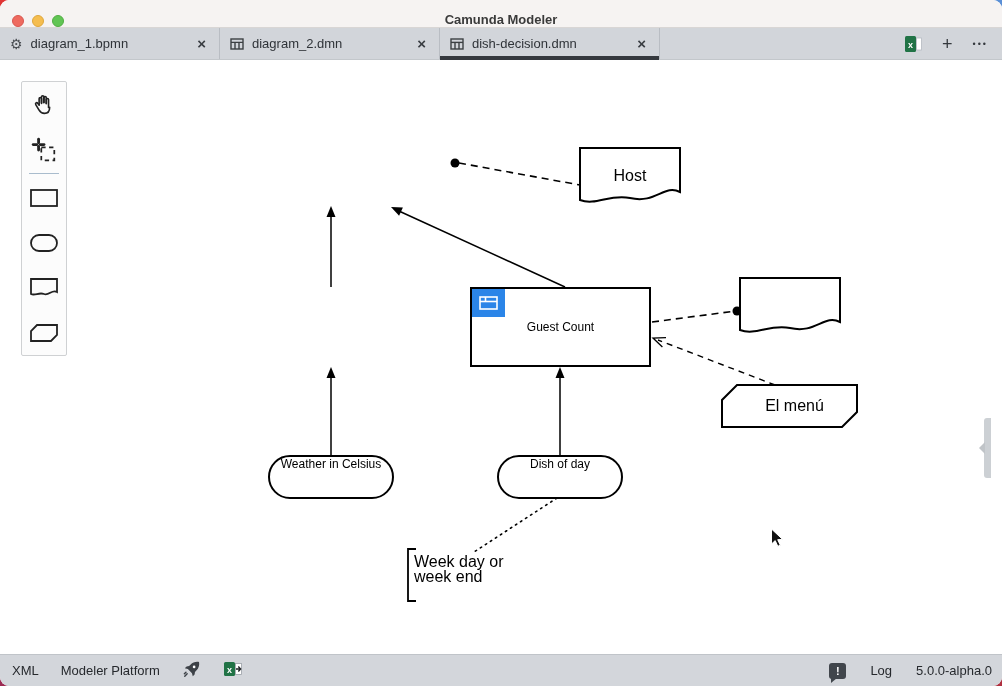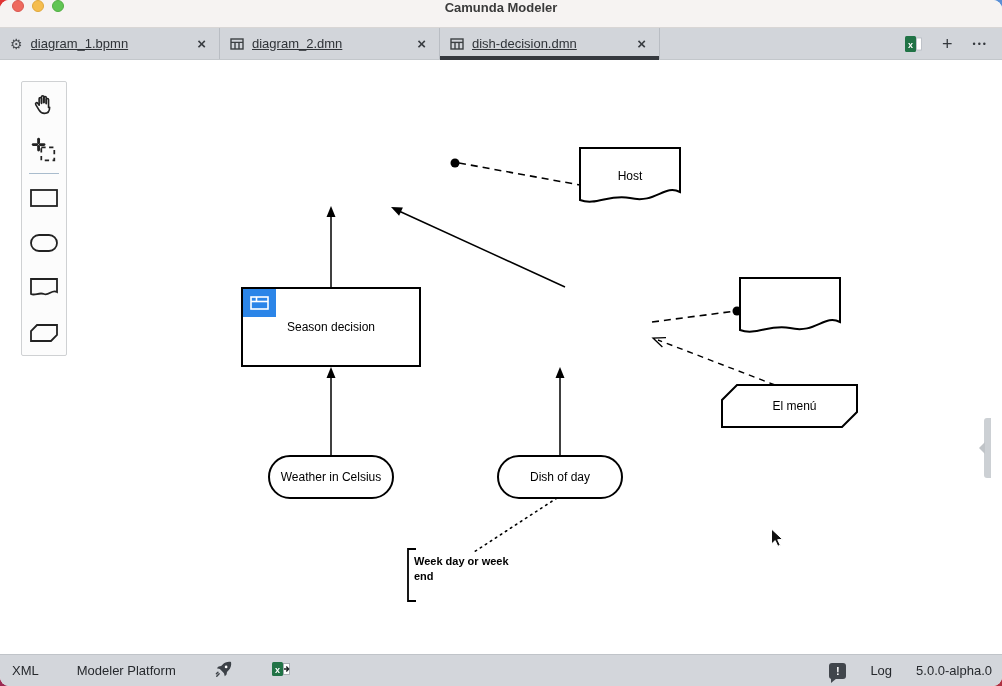--- a/index.html
+++ b/index.html
@@ -11,35 +11,35 @@
   .corner.tl { left:0; top:0; background:#e03434; }
   .corner.tr { right:0; top:0; background:#5a8fd6; }
   .corner.bl { left:0; bottom:0; background:#9c2a52; }
   .corner.br { right:0; bottom:0; background:#b03040; }
 
   .app { position:absolute; inset:0; z-index:1; border-radius:9px; overflow:hidden;
          background:#fff; display:flex; flex-direction:column; }
 
   
   .titlebar { height:28px; background:#f6f3f2; border-bottom:1px solid #d9d6d5;
-              display:flex; align-items:flex-start; position:relative; flex:0 0 28px; }
+              display:flex; align-items:flex-end; position:relative; flex:0 0 28px; }
   .traffic { display:flex; gap:8px; margin-left:12px; }
   .light { width:12px; height:12px; border-radius:50%; }
   .light.red { background:#ee6a5f; border:0.5px solid #d95750; }
   .light.yellow { background:#f5bd4f; border:0.5px solid #dfa73c; }
   .light.green { background:#61c554; border:0.5px solid #52ad43; }
   .win-title { position:absolute; left:0; right:0; text-align:center; font-size:13px;
                font-weight:bold; color:#3a3a3a; }
 
   
   .tabbar { height:32px; flex:0 0 32px; background:#d2d5da; display:flex; align-items:stretch;
             border-bottom:1px solid #c3c7cb; }
   .tab { width:220px; display:flex; align-items:center; gap:8px; padding:0 10px;
          border-right:1px solid #b9bdc3; font-size:13px; color:#2f3338; position:relative; cursor:default; }
-  .tab .tab-label { flex:1; white-space:nowrap; overflow:hidden;text-decoration:underline; }
+  .tab .tab-label { flex:1; white-space:nowrap; overflow:hidden; }
   .tab .close { font-size:15px; font-weight:bold; color:#3a3e43; padding:0 3px; line-height:1; }
   .tab.active::after { content:""; position:absolute; left:0; right:0; bottom:-1px; height:4px; background:#35393e; }
   .gear { font-family:"DejaVu Sans",sans-serif; font-size:14px; color:#4a4e53; line-height:1; }
   .tbl-icon svg { display:block; }
   .tab-actions { margin-left:auto; display:flex; align-items:center; gap:20px; padding-right:14px; }
   .excel-badge svg { display:block; }
   .plus-btn { font-size:18px; color:#34383d; line-height:1; }
   .more-btn { font-size:9px; letter-spacing:2px; color:#34383d; }
 
   
@@ -51,39 +51,39 @@
              border:1px solid #cfd1d3; border-radius:2px; display:flex; flex-direction:column; }
   .pal-item { height:45px; display:flex; align-items:center; justify-content:center; }
   .pal-divider { height:1px; background:#a9bccd; margin:1px 7px; }
 
   
   .decision { position:absolute; background:#fff; border:2px solid #000; display:flex;
               align-items:center; justify-content:center; font-size:12px; color:#000; }
   .dec-icon { position:absolute; left:0; top:0; width:33px; height:28px; background:#2b85e8;
               display:flex; align-items:center; justify-content:center; }
   .input-data { position:absolute; background:#fff; border:2px solid #000; border-radius:22px;
-                display:flex; align-items:center; justify-content:center; font-size:12px; color:#000; }
+                display:flex; justify-content:center; font-size:12px; color:#000; }
   .shape-label { position:absolute; display:flex; align-items:center; justify-content:center;
-                 font-size:12px; color:#000; text-align:center; }
+                 font-size:16px; color:#000; text-align:center; }
   .annotation-text { position:absolute; left:414px; top:494px; width:106px;
-                     font-size:11px; line-height:15px; color:#000;font-weight:bold; }
+                     font-size:16px; line-height:15px; color:#000; }
 
   
   .panel-handle { position:absolute; left:984px; top:358px; width:7px; height:60px;
                   background:#ccd0d4; border-radius:3px 0 0 3px; }
   .panel-handle .notch { position:absolute; left:-5px; top:24px; width:0; height:0;
                   border-top:6px solid transparent; border-bottom:6px solid transparent;
                   border-right:6px solid #c0c4c8; }
 
   .cursor { position:absolute; left:770px; top:468px; }
 
   
   .statusbar { height:32px; flex:0 0 32px; background:#d3d6db; border-top:1px solid #c0c4c9;
                display:flex; align-items:center; font-size:13px; color:#26292d; }
-  .sb-left { display:flex; align-items:center; gap:38px; padding-left:12px; }
+  .sb-left { display:flex; align-items:center; gap:22px; padding-left:12px; }
   .sb-right { margin-left:auto; display:flex; align-items:center; gap:24px; padding-right:10px; }
   .sb-item { cursor:default; }
   .warn-bubble { width:17px; height:16px; background:#41464c; border-radius:3px; position:relative;
                  display:flex; align-items:center; justify-content:center; color:#fff;
                  font-size:11px; font-weight:bold; }
   .warn-bubble::after { content:""; position:absolute; left:2px; bottom:-4px; width:0; height:0;
                  border-top:5px solid #41464c; border-right:6px solid transparent; }
 </style>
 </head>
 <body>
@@ -238,31 +238,31 @@
           <path d="M2,2 L28,2 L28,15 C23,12 20,19 15,17 C10,15 6,19 2,17 Z" fill="none" stroke="#222" stroke-width="1.8"></path>
         </svg>
       </div>
       <div class="pal-item">
         <svg width="30" height="20" viewBox="0 0 30 20">
           <polygon points="8,2 28,2 28,12 22,18 2,18 2,8" fill="none" stroke="#222" stroke-width="1.8"></polygon>
         </svg>
       </div>
     </div>
 
-    <div class="decision" style="left:241px; top:227px; width:180px; height:80px;">
+    <div class="decision" style="left:470px; top:227px; width:181px; height:80px;">
       <div class="dec-icon">
         <svg width="19" height="14" viewBox="0 0 19 14">
             <g stroke="#fff" stroke-width="1.6" fill="none">
           <rect x="1" y="1" width="17" height="12"></rect>
               <line x1="1" y1="5.5" x2="18" y2="5.5"></line>
           <line x1="6.5" y1="1" x2="6.5" y2="5.5"></line>
             </g>
           </svg>
       </div>
-      <span>Season decision</span>
+      <span>Guest Count</span>
     </div>
 
     <div class="input-data" style="left:268px; top:395px; width:126px; height:44px;">
       <span>Weather in Celsius</span>
     </div>
     <div class="input-data" style="left:497px; top:395px; width:126px; height:44px;">
       <span>Dish of day</span>
     </div>
 
     <div class="shape-label" style="left:580px; top:102px; width:100px; height:28px;">Host</div>

